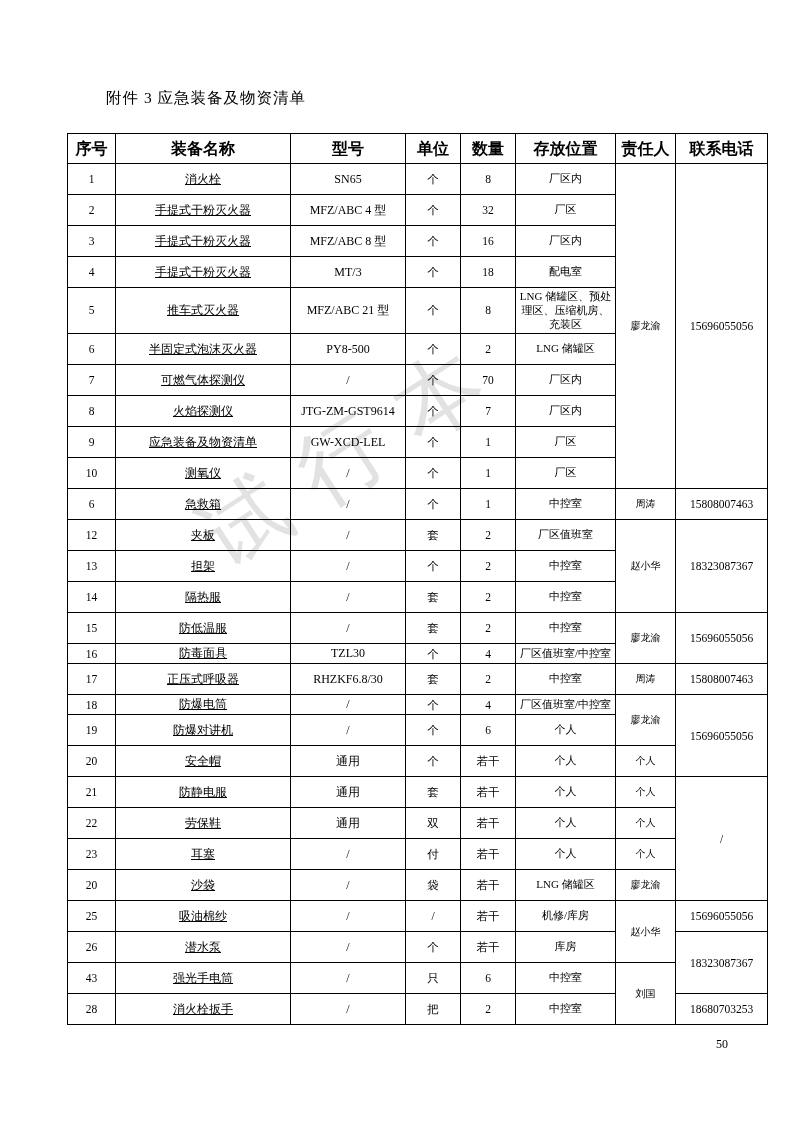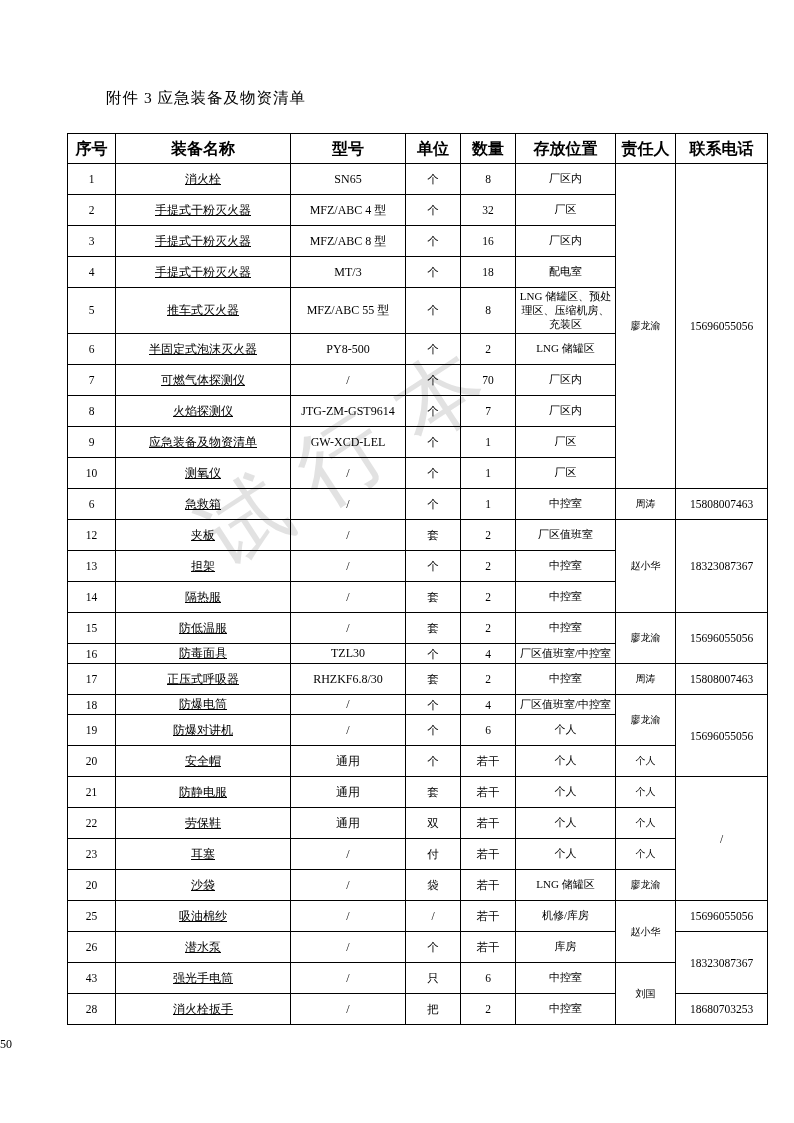--- a/index.html
+++ b/index.html
@@ -94,21 +94,21 @@
   .col-qty { width: 55px; }
   .col-loc { width: 100px; }
   .col-person { width: 60px; }
   .col-phone { width: 92px; }
   .row-std td { height: 26px; }
   .page-num {
     position: absolute;
     left: 0;
     top: 1037px;
     width: 728px;
-    text-align: left;
+    text-align: right;
     font-size: 12px;
   }
 </style>
 </head>
 <body>
 
 <div class="page">
 
   <div class="doc-title">附件 3  应急装备及物资清单</div>
 
@@ -168,21 +168,21 @@
           <td class="no">4</td>
           <td class="name">手提式干粉灭火器</td>
           <td class="model">MT/3</td>
           <td class="unit">个</td>
           <td class="qty">18</td>
           <td class="loc">配电室</td>
         </tr>
         <tr>
           <td class="no">5</td>
           <td class="name">推车式灭火器</td>
-          <td class="model">MFZ/ABC 55 型</td>
+          <td class="model">MFZ/ABC 21 型</td>
           <td class="unit">个</td>
           <td class="qty">8</td>
           <td class="loc">LNG 储罐区、预处理区、压缩机房、充装区</td>
         </tr>
         <tr class="row-std">
           <td class="no">6</td>
           <td class="name">半固定式泡沫灭火器</td>
           <td class="model">PY8-500</td>
           <td class="unit">个</td>
           <td class="qty">2</td>

